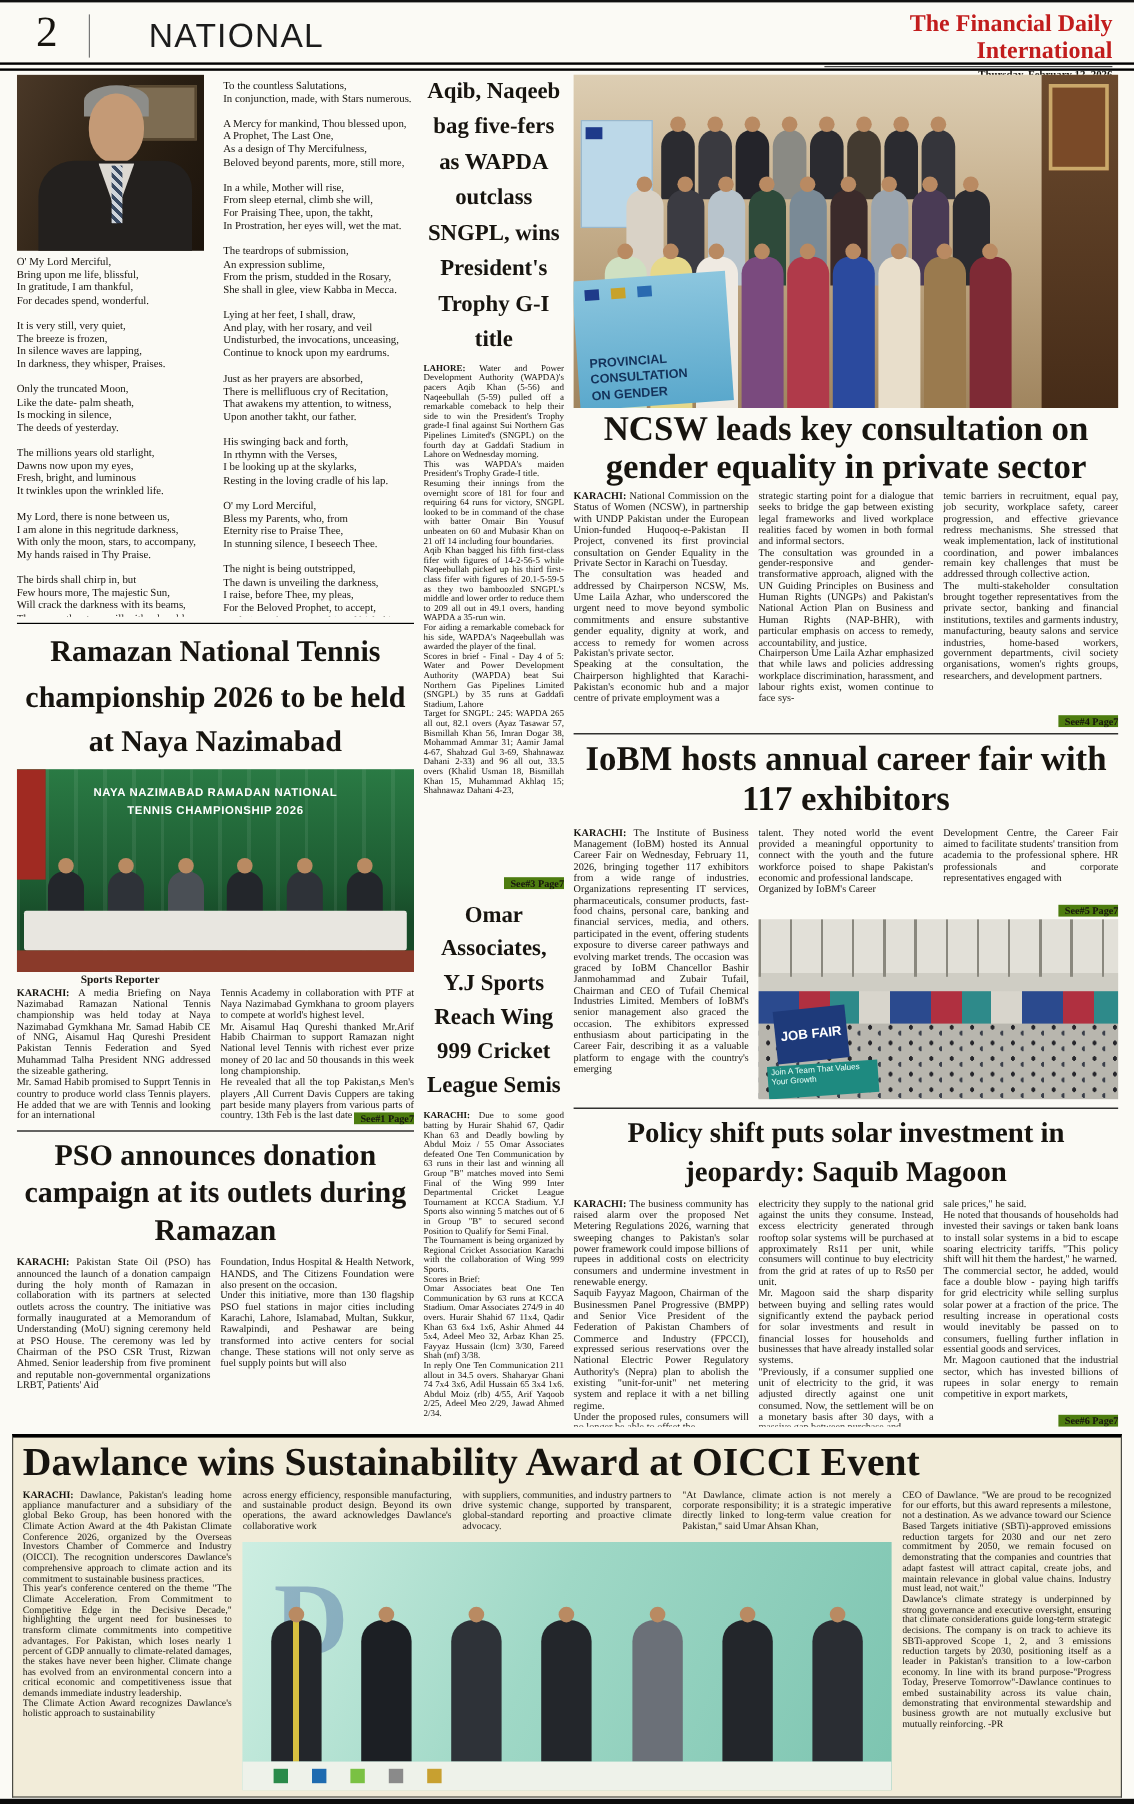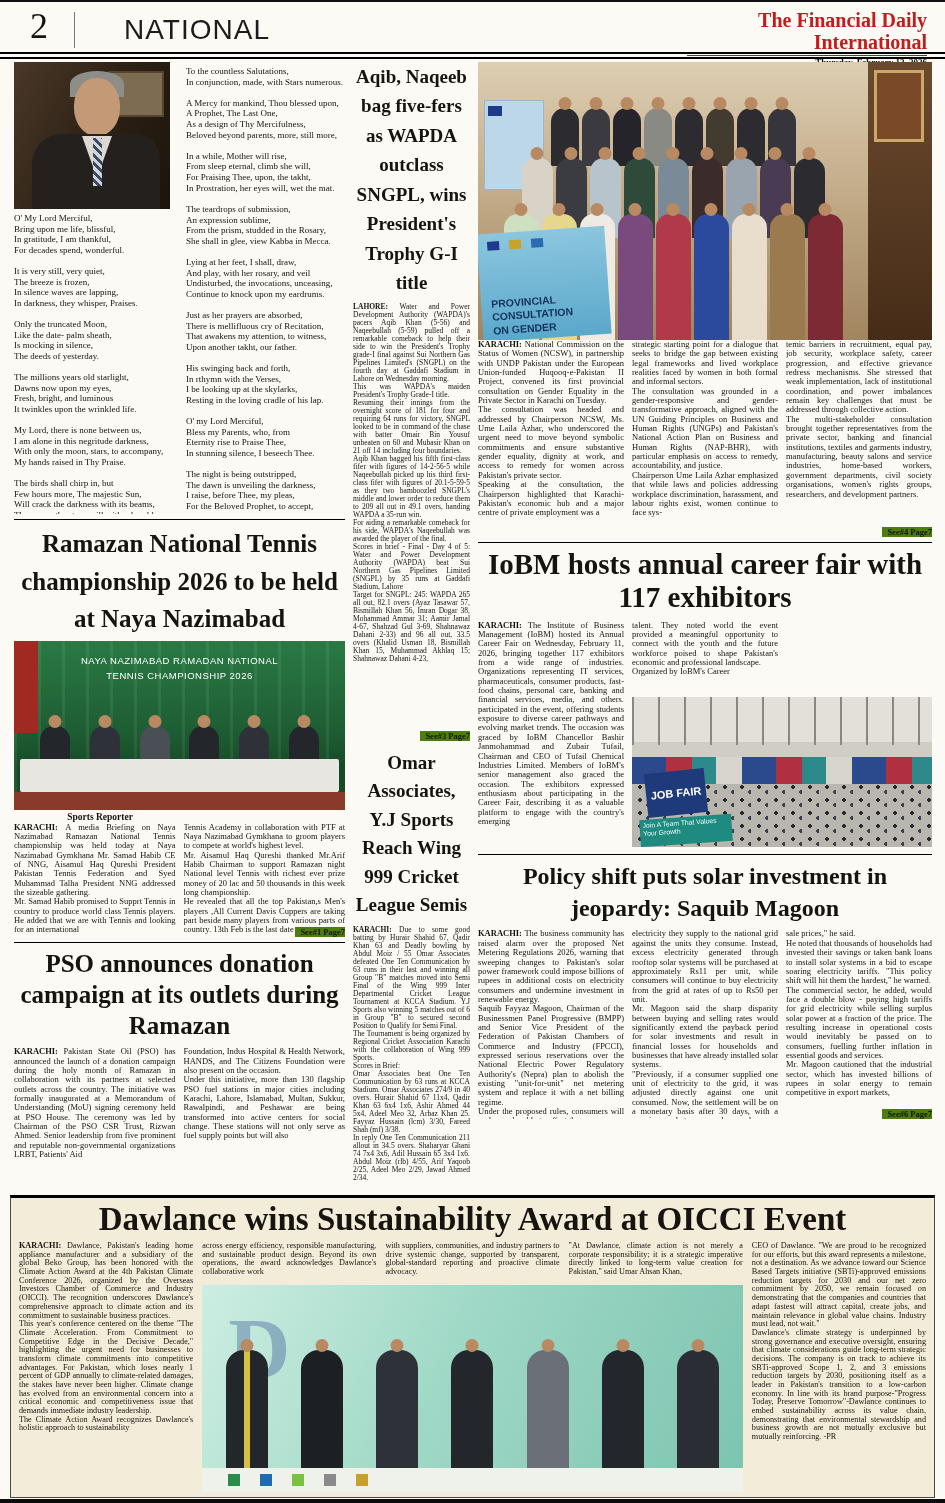--- a/index.html
+++ b/index.html
@@ -67,21 +67,21 @@
            color:#14325a;font-weight:bold;font-size:10.5px;line-height:1.25;padding:38px 4px 0 10px;
            white-space:pre-line;font-family:"Liberation Sans",sans-serif;box-sizing:border-box}
   .gb-logos{position:absolute;left:10px;top:8px;display:flex;gap:10px}
   .gb-logos i{width:12px;height:9px;background:#1e3a8a;display:inline-block}
   .gb-logos i:nth-child(2){background:#c8a22a}
   .gb-logos i:nth-child(3){background:#2a6ab0}
   
   .ph-tennis{width:100%;height:169px;background:linear-gradient(180deg,#2a7a44 0%,#1d5c32 55%,#174a28 75%)}
   .ph-tennis::before{content:"";position:absolute;inset:0;
         background:repeating-linear-gradient(90deg,rgba(255,255,255,.07) 0 3px,transparent 3px 24px)}
-  .tn-text{position:absolute;top:12px;left:0;right:0;text-align:center;color:#fff;font-weight:normal;
+  .tn-text{position:absolute;top:12px;left:0;right:0;text-align:center;color:#fff;font-weight:bold;
            font-size:9.5px;letter-spacing:.5px;white-space:pre-line;font-family:"Liberation Sans",sans-serif;line-height:1.6}
   .tn-flag{position:absolute;left:0;top:0;width:24px;height:92px;background:#a02a22}
   .tn-row{position:absolute;bottom:50px;left:16px;right:16px;display:flex;justify-content:space-around}
   .tn-row .fig{width:30px;height:34px}
   .tn-table{position:absolute;left:6px;right:6px;bottom:18px;height:33px;background:#e8e6e0;border-radius:2px}
   .tn-floor{position:absolute;bottom:0;left:0;right:0;height:18px;background:#8a3a2a}
   
   .ph-fair{position:absolute;left:154px;right:0;top:76px;height:150px;
            background:linear-gradient(180deg,#e2e0d8 0 30%,#cfcdc4 30% 45%,#b8b6ae 45% 100%)}
   .cf-truss{position:absolute;top:0;left:0;right:0;height:32%;
@@ -98,21 +98,21 @@
   .cf-jf2{position:absolute;left:8px;bottom:3px;width:92px;height:27px;background:#1e8a80;color:#eafff8;
           font-size:6.8px;line-height:1.2;padding:2px 3px;transform:rotate(-4deg);
           font-family:"Liberation Sans",sans-serif;box-sizing:border-box}
   
   .iobm-body{display:flex;gap:8px;height:228px;position:relative}
   .iobm-c1{width:146px}.iobm-c2{width:146px}.iobm-c3{flex:1}
   .iobm-c2,.iobm-c3{height:74px}
   
   .dw-box{position:absolute;left:10px;right:10px;top:1193px;height:303px;background:#f2ecd9;
           border:1px solid #4a4a44;border-top:3px solid #000;box-sizing:border-box;padding:2px 8px}
-  .h-dw{font-size:33px;font-weight:bold;text-align:center;margin:1px 0 4px}
+  .h-dw{font-size:33px;font-weight:bold;margin:1px 0 4px}
   .dw-cols{display:grid;grid-template-columns:repeat(5,1fr);grid-template-rows:40px 1fr;
            column-gap:9px;height:250px;overflow:hidden}
   .dw-cols .bt{font-size:8.2px;line-height:1.06}
   .dw-c1{grid-column:1;grid-row:1/3}.dw-c5{grid-column:5;grid-row:1/3}
   .dw-t2{grid-column:2;grid-row:1}.dw-t3{grid-column:3;grid-row:1}.dw-t4{grid-column:4;grid-row:1}
   .ph-dw{grid-column:2/5;grid-row:2;position:relative;overflow:hidden;margin-top:3px;
          background:linear-gradient(115deg,#cdeee2 0%,#9fd8c6 45%,#7cc4b0 100%)}
   .dw-d{position:absolute;left:26px;top:14px;font-size:86px;font-weight:bold;color:rgba(30,60,140,.32)}
   .dw-row{position:absolute;bottom:24px;left:24px;right:24px;display:flex;justify-content:space-between;align-items:flex-end}
   .dw-row .fig{width:42px;height:118px;border-radius:18px 18px 0 0}
@@ -351,20 +351,21 @@
             <i class="fig" style="background:#9a7a4e"></i>
             <i class="fig" style="background:#7e2a35"></i>
           </div>
           <div class="gbanner">
             <span class="gb-logos"><i></i><i></i><i></i></span>
             <span>PROVINCIAL
 CONSULTATION
 ON GENDER</span>
           </div>
         </div>
+        <h2 class="hl h-ncsw">NCSW leads key consultation on gender equality in private sector</h2>
         <div class="cols" style="height:197px">
           <div class="c" style="flex:1">
             <p class="bt"><b class="dl">KARACHI: </b><span>National Commission on the Status of Women (NCSW), in partnership with UNDP Pakistan under the European Union-funded Huqooq-e-Pakistan II Project, convened its first provincial consultation on Gender Equality in the Private Sector in Karachi on Tuesday.
 The consultation was headed and addressed by Chairperson NCSW, Ms. Ume Laila Azhar, who underscored the urgent need to move beyond symbolic commitments and ensure substantive gender equality, dignity at work, and access to remedy for women across Pakistan's private sector.
 Speaking at the consultation, the Chairperson highlighted that Karachi-Pakistan's economic hub and a major centre of private employment was a</span></p>
           </div>
           <div class="c" style="flex:1">
             <p class="bt">strategic starting point for a dialogue that seeks to bridge the gap between existing legal frameworks and lived workplace realities faced by women in both formal and informal sectors.
 The consultation was grounded in a gender-responsive and gender-transformative approach, aligned with the UN Guiding Principles on Business and Human Rights (UNGPs) and Pakistan's National Action Plan on Business and Human Rights (NAP-BHR), with particular emphasis on access to remedy, accountability, and justice.
 Chairperson Ume Laila Azhar emphasized that while laws and policies addressing workplace discrimination, harassment, and labour rights exist, women continue to face sys-</p>
@@ -381,20 +382,24 @@
 
       <article>
         <h2 class="hl h-iobm">IoBM hosts annual career fair with 117 exhibitors</h2>
         <div class="iobm-body">
           <div class="c iobm-c1">
             <p class="bt"><b class="dl">KARACHI: </b><span>The Institute of Business Management (IoBM) hosted its Annual Career Fair on Wednesday, February 11, 2026, bringing together 117 exhibitors from a wide range of industries. Organizations representing IT services, pharmaceuticals, consumer products, fast-food chains, personal care, banking and financial services, media, and others. participated in the event, offering students exposure to diverse career pathways and evolving market trends. The occasion was graced by IoBM Chancellor Bashir Janmohammad and Zubair Tufail, Chairman and CEO of Tufail Chemical Industries Limited. Members of IoBM's senior management also graced the occasion. The exhibitors expressed enthusiasm about participating in the Career Fair, describing it as a valuable platform to engage with the country's emerging</span></p>
           </div>
           <div class="c iobm-c2">
             <p class="bt">talent. They noted world the event provided a meaningful opportunity to connect with the youth and the future workforce poised to shape Pakistan's economic and professional landscape.
 Organized by IoBM's Career</p>
+          </div>
+          <div class="c iobm-c3">
+            <p class="bt">Development Centre, the Career Fair aimed to facilitate students' transition from academia to the professional sphere. HR professionals and corporate representatives engaged with</p>
+            <span class="cont">See#5 Page7</span>
           </div>
           <div class="ph ph-fair">
             <i class="cf-truss"></i>
             <i class="cf-booths"></i>
             <i class="cf-crowd"></i>
             <div class="cf-jf">JOB FAIR</div>
             <div class="cf-jf2">Join A Team That Values Your Growth</div>
           </div>
         </div>
       </article>

